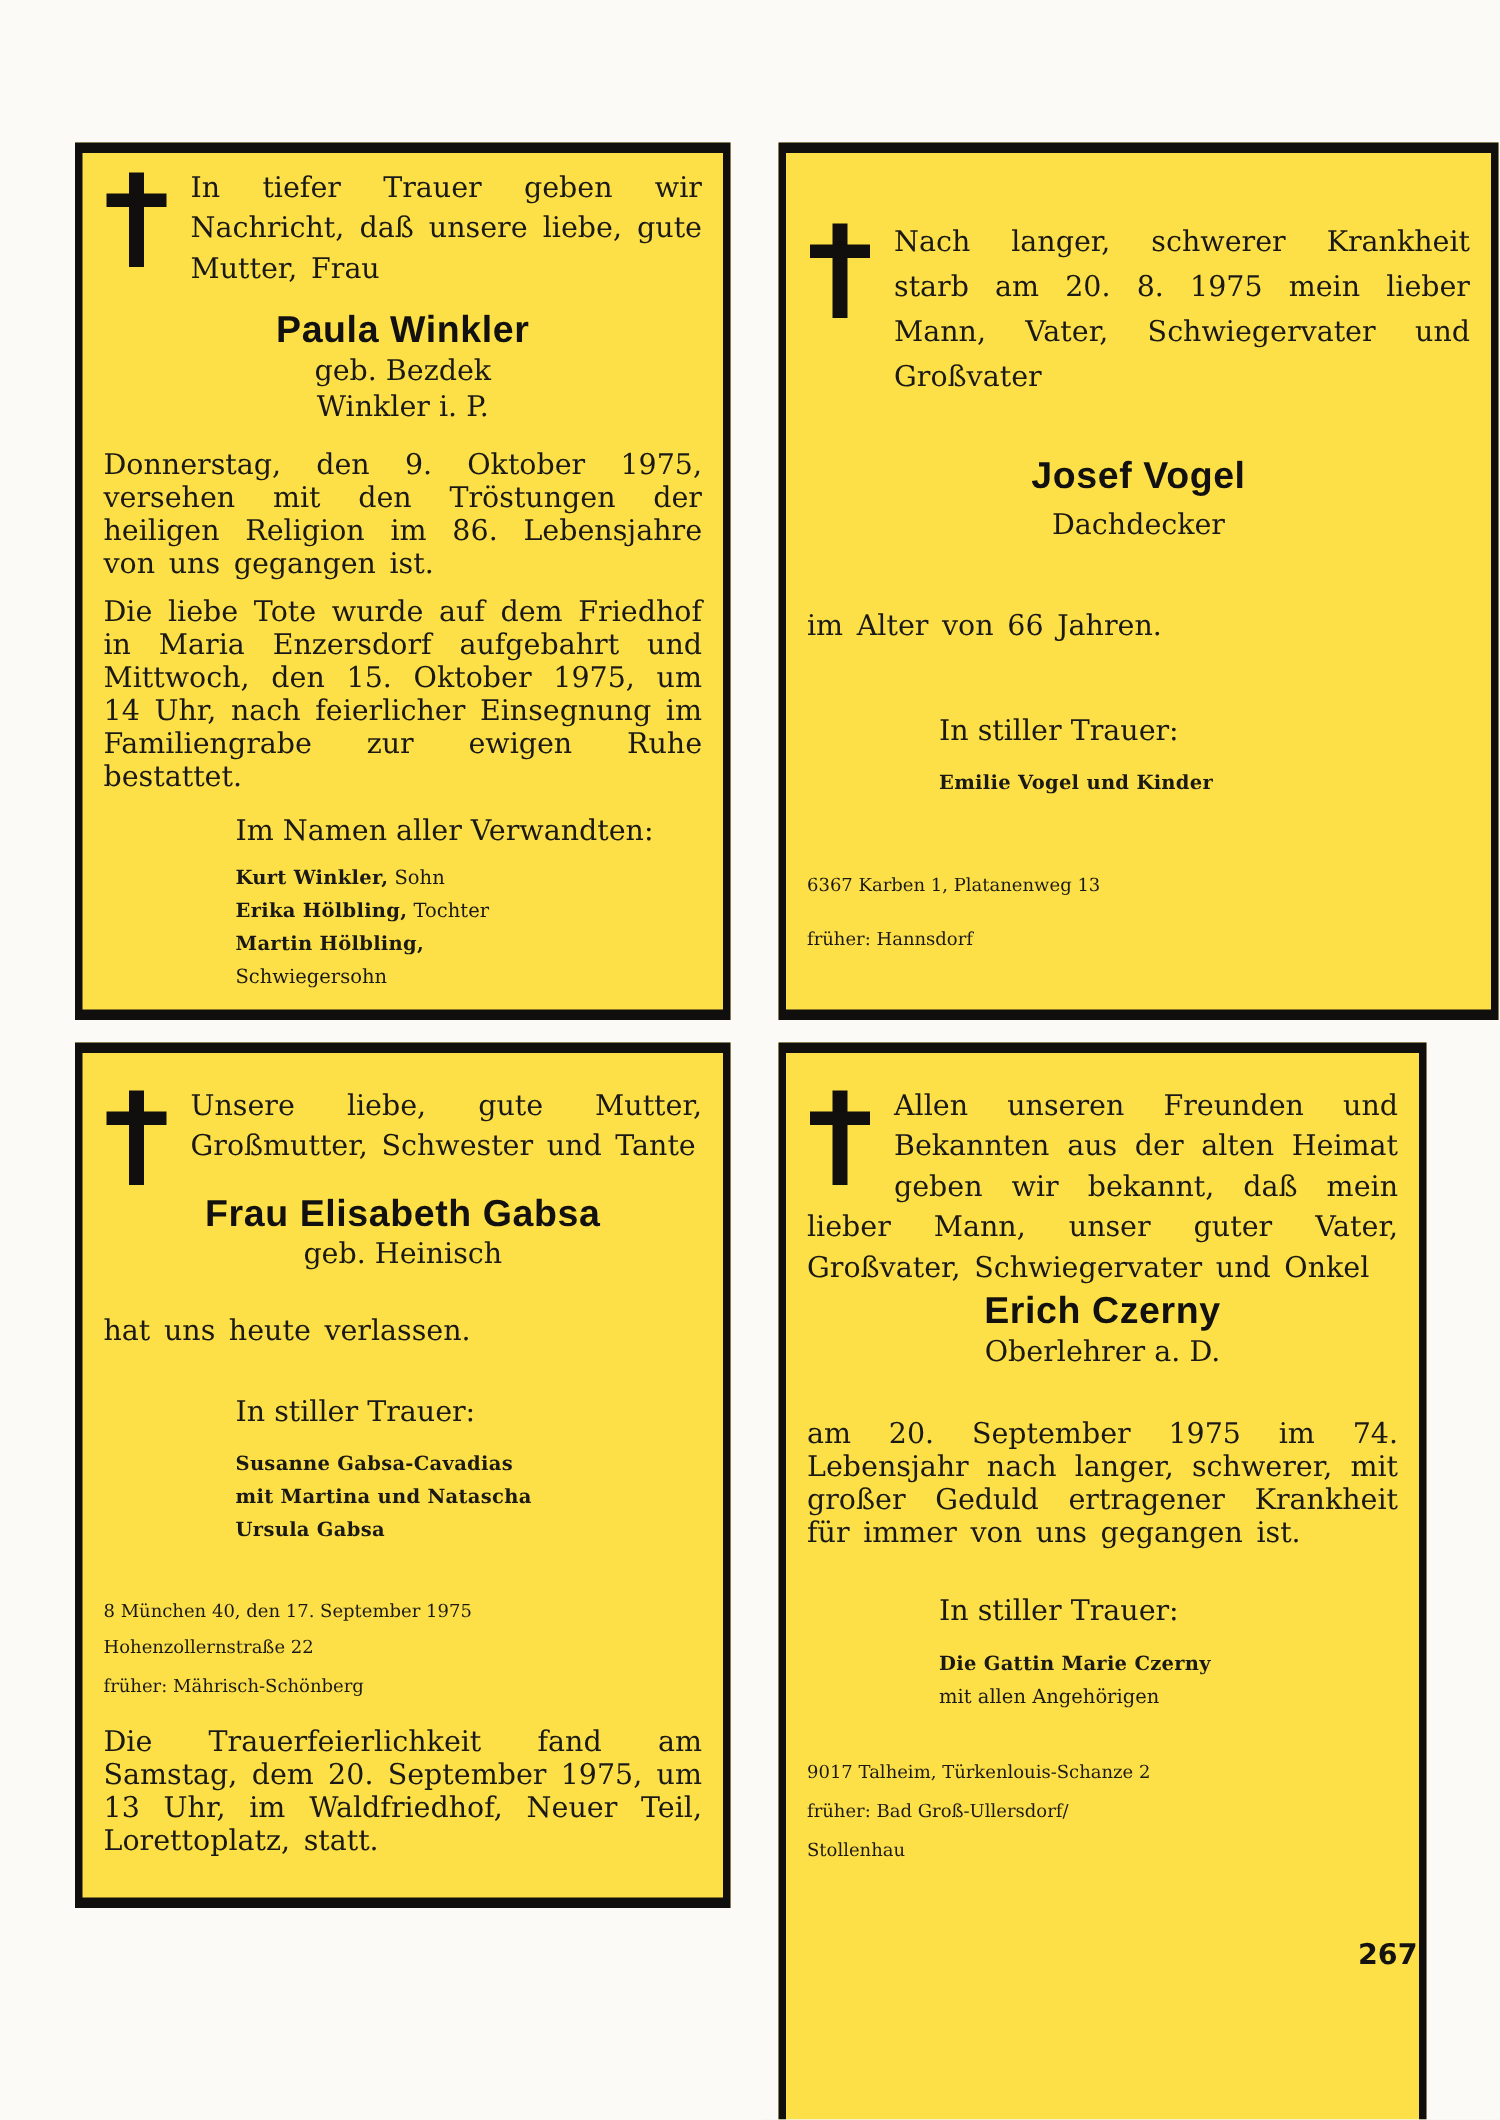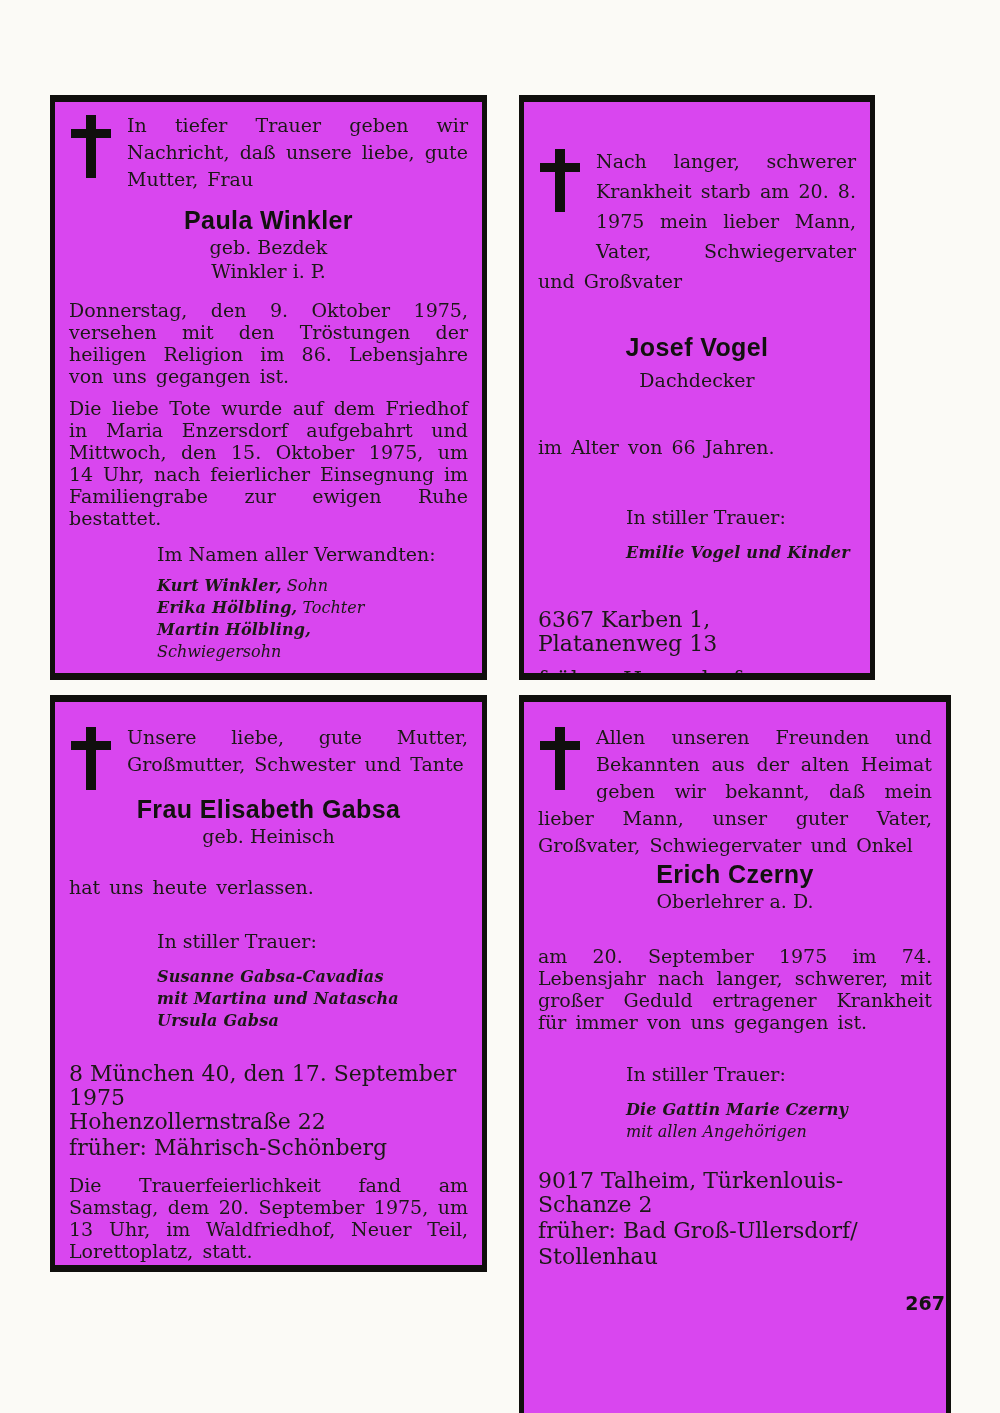--- a/index.html
+++ b/index.html
@@ -18,24 +18,24 @@
     overflow: hidden;
   }
   .notice {
     position: absolute;
     box-sizing: border-box;
     border: 5px solid #100f0d;
     border-top-width: 7px;
     border-bottom-width: 7px;
     padding: 10px 14px 10px 14px;
     overflow: hidden;
-    background: #d946ef;
+    background: #fde047;
   }
   .notice--winkler { left: 50px;  top: 95px;  width: 437px; height: 585px; }
-  .notice--vogel   { left: 519px; top: 95px;  width: 356px; height: 585px; }
+  .notice--vogel   { left: 519px; top: 95px;  width: 480px; height: 585px; }
   .notice--gabsa   { left: 50px;  top: 695px; width: 437px; height: 577px; }
   .notice--czerny  { left: 519px; top: 695px; width: 432px; height: 731px; }
 
   
   .cross {
     float: left;
     width: 40px;
     height: 63px;
     margin: 3px 16px 0 2px;
     position: relative;
@@ -122,34 +122,33 @@
     margin: 0;
     font-size: 19px;
     line-height: 22px;
   }
   .mourners { margin-top: 10px; }
   .notice--vogel .mourners { margin-top: 14px; }
   .notice--gabsa .mourners { margin-top: 14px; }
   .notice--czerny .mourners { margin-top: 14px; }
   .mourner-line {
     margin: 0;
-    font-size: 16px;
+    font-size: 13px;
     line-height: 22px;
-    font-style: italic;
   }
   .mourner-line strong { font-weight: bold; letter-spacing: 0.2px; }
 
   .address-block { margin-top: 12px; }
   .notice--winkler .address-block { margin-top: 12px; }
   .notice--vogel   .address-block { margin-top: 44px; }
   .notice--gabsa   .address-block { margin-top: 30px; }
   .notice--czerny  .address-block { margin-top: 26px; }
   .address-line, .former-line {
     margin: 0;
-    font-size: 22px;
+    font-size: 12px;
     line-height: 24px;
   }
   .former-line { margin-top: 2px; }
   .notice--vogel .former-line { margin-top: 12px; }
 
   .page-number {
     position: absolute;
     top: 1292px;
     right: 55px;
     font-family: "DejaVu Sans", "Liberation Sans", sans-serif;

